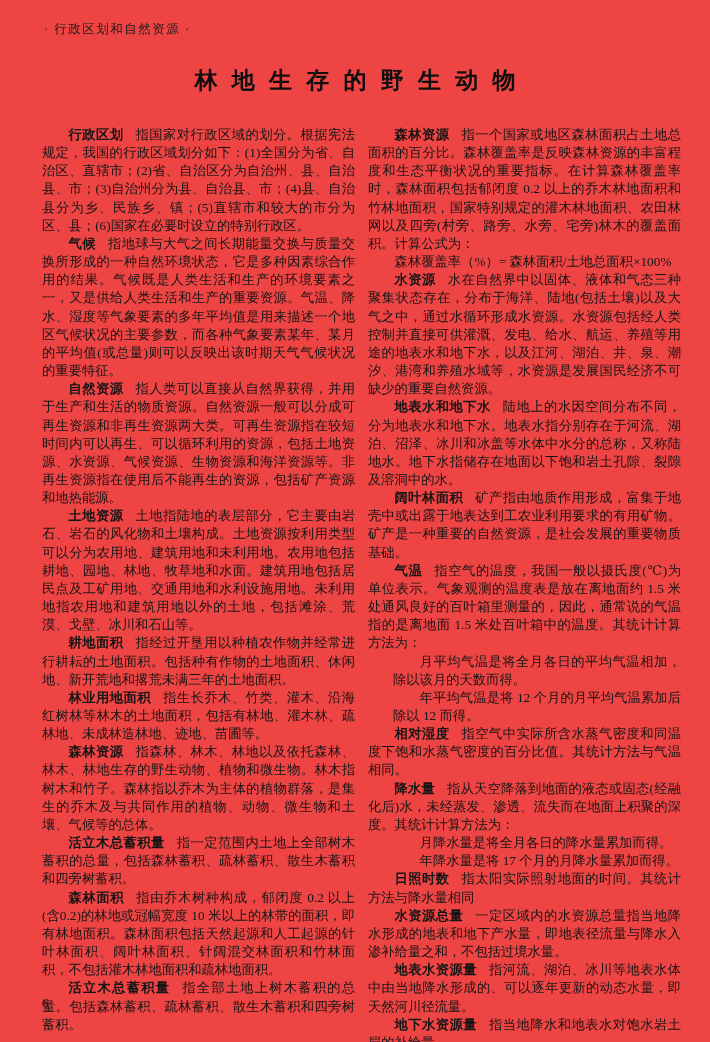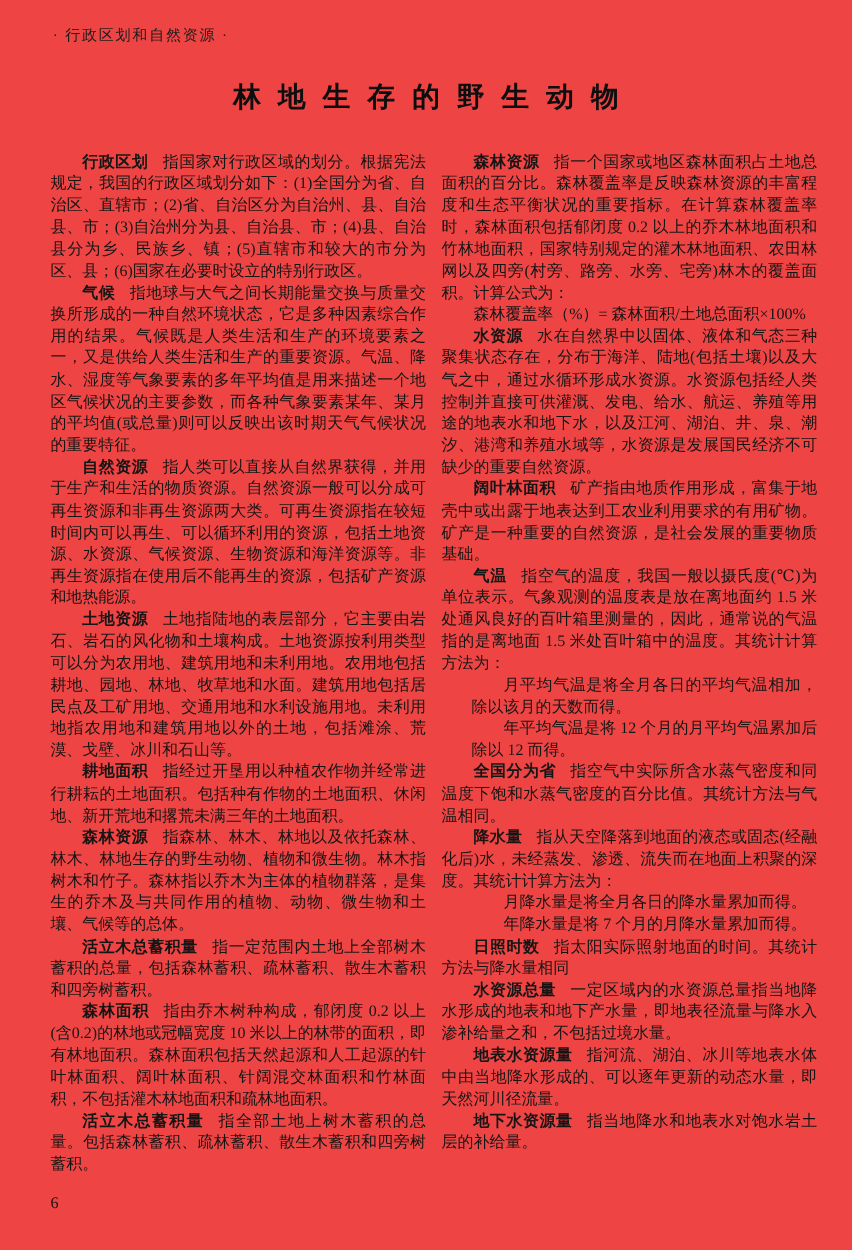--- a/index.html
+++ b/index.html
@@ -75,37 +75,39 @@
 
   <h1 class="doc-title">林地生存的野生动物</h1>
 
   <div class="columns">
     <div class="column">
         <p class="para entry"><span class="term">行政区划</span>指国家对行政区域的划分。根据宪法规定，我国的行政区域划分如下：(1)全国分为省、自治区、直辖市；(2)省、自治区分为自治州、县、自治县、市；(3)自治州分为县、自治县、市；(4)县、自治县分为乡、民族乡、镇；(5)直辖市和较大的市分为区、县；(6)国家在必要时设立的特别行政区。</p>
         <p class="para entry"><span class="term">气候</span>指地球与大气之间长期能量交换与质量交换所形成的一种自然环境状态，它是多种因素综合作用的结果。气候既是人类生活和生产的环境要素之一，又是供给人类生活和生产的重要资源。气温、降水、湿度等气象要素的多年平均值是用来描述一个地区气候状况的主要参数，而各种气象要素某年、某月的平均值(或总量)则可以反映出该时期天气气候状况的重要特征。</p>
         <p class="para entry"><span class="term">自然资源</span>指人类可以直接从自然界获得，并用于生产和生活的物质资源。自然资源一般可以分成可再生资源和非再生资源两大类。可再生资源指在较短时间内可以再生、可以循环利用的资源，包括土地资源、水资源、气候资源、生物资源和海洋资源等。非再生资源指在使用后不能再生的资源，包括矿产资源和地热能源。</p>
         <p class="para entry"><span class="term">土地资源</span>土地指陆地的表层部分，它主要由岩石、岩石的风化物和土壤构成。土地资源按利用类型可以分为农用地、建筑用地和未利用地。农用地包括耕地、园地、林地、牧草地和水面。建筑用地包括居民点及工矿用地、交通用地和水利设施用地。未利用地指农用地和建筑用地以外的土地，包括滩涂、荒漠、戈壁、冰川和石山等。</p>
         <p class="para entry"><span class="term">耕地面积</span>指经过开垦用以种植农作物并经常进行耕耘的土地面积。包括种有作物的土地面积、休闲地、新开荒地和撂荒未满三年的土地面积。</p>
+        <p class="para entry"><span class="term">林业用地面积</span>指生长乔木、竹类、灌木、沿海红树林等林木的土地面积，包括有林地、灌木林、疏林地、未成林造林地、迹地、苗圃等。</p>
         <p class="para entry"><span class="term">森林资源</span>指森林、林木、林地以及依托森林、林木、林地生存的野生动物、植物和微生物。林木指树木和竹子。森林指以乔木为主体的植物群落，是集生的乔木及与共同作用的植物、动物、微生物和土壤、气候等的总体。</p>
         <p class="para entry"><span class="term">活立木总蓄积量</span>指一定范围内土地上全部树木蓄积的总量，包括森林蓄积、疏林蓄积、散生木蓄积和四旁树蓄积。</p>
         <p class="para entry"><span class="term">森林面积</span>指由乔木树种构成，郁闭度 0.2 以上(含0.2)的林地或冠幅宽度 10 米以上的林带的面积，即有林地面积。森林面积包括天然起源和人工起源的针叶林面积、阔叶林面积、针阔混交林面积和竹林面积，不包括灌木林地面积和疏林地面积。</p>
         <p class="para entry"><span class="term">活立木总蓄积量</span>指全部土地上树木蓄积的总量。包括森林蓄积、疏林蓄积、散生木蓄积和四旁树蓄积。</p>
       </div>
     <div class="column">
         <p class="para entry"><span class="term">森林资源</span>指一个国家或地区森林面积占土地总面积的百分比。森林覆盖率是反映森林资源的丰富程度和生态平衡状况的重要指标。在计算森林覆盖率时，森林面积包括郁闭度 0.2 以上的乔木林地面积和竹林地面积，国家特别规定的灌木林地面积、农田林网以及四旁(村旁、路旁、水旁、宅旁)林木的覆盖面积。计算公式为：</p>
         <p class="para formula">森林覆盖率（%）= 森林面积/土地总面积×100%</p>
         <p class="para entry"><span class="term">水资源</span>水在自然界中以固体、液体和气态三种聚集状态存在，分布于海洋、陆地(包括土壤)以及大气之中，通过水循环形成水资源。水资源包括经人类控制并直接可供灌溉、发电、给水、航运、养殖等用途的地表水和地下水，以及江河、湖泊、井、泉、潮汐、港湾和养殖水域等，水资源是发展国民经济不可缺少的重要自然资源。</p>
+        <p class="para entry"><span class="term">地表水和地下水</span>陆地上的水因空间分布不同，分为地表水和地下水。地表水指分别存在于河流、湖泊、沼泽、冰川和冰盖等水体中水分的总称，又称陆地水。地下水指储存在地面以下饱和岩土孔隙、裂隙及溶洞中的水。</p>
         <p class="para entry"><span class="term">阔叶林面积</span>矿产指由地质作用形成，富集于地壳中或出露于地表达到工农业利用要求的有用矿物。矿产是一种重要的自然资源，是社会发展的重要物质基础。</p>
         <p class="para entry"><span class="term">气温</span>指空气的温度，我国一般以摄氏度(℃)为单位表示。气象观测的温度表是放在离地面约 1.5 米处通风良好的百叶箱里测量的，因此，通常说的气温指的是离地面 1.5 米处百叶箱中的温度。其统计计算方法为：</p>
         <p class="para sub">月平均气温是将全月各日的平均气温相加，除以该月的天数而得。</p>
         <p class="para sub">年平均气温是将 12 个月的月平均气温累加后除以 12 而得。</p>
-        <p class="para entry"><span class="term">全国分为省</span>指空气中实际所含水蒸气密度和同温度下饱和水蒸气密度的百分比值。其统计方法与气温相同。</p>
+        <p class="para entry"><span class="term">相对湿度</span>指空气中实际所含水蒸气密度和同温度下饱和水蒸气密度的百分比值。其统计方法与气温相同。</p>
         <p class="para entry"><span class="term">降水量</span>指从天空降落到地面的液态或固态(经融化后)水，未经蒸发、渗透、流失而在地面上积聚的深度。其统计计算方法为：</p>
         <p class="para sub">月降水量是将全月各日的降水量累加而得。</p>
-        <p class="para sub">年降水量是将 7 个月的月降水量累加而得。</p>
+        <p class="para sub">年降水量是将 17 个月的月降水量累加而得。</p>
         <p class="para entry"><span class="term">日照时数</span>指太阳实际照射地面的时间。其统计方法与降水量相同</p>
         <p class="para entry"><span class="term">水资源总量</span>一定区域内的水资源总量指当地降水形成的地表和地下产水量，即地表径流量与降水入渗补给量之和，不包括过境水量。</p>
         <p class="para entry"><span class="term">地表水资源量</span>指河流、湖泊、冰川等地表水体中由当地降水形成的、可以逐年更新的动态水量，即天然河川径流量。</p>
         <p class="para entry"><span class="term">地下水资源量</span>指当地降水和地表水对饱水岩土层的补给量。</p>
       </div>
   </div>
 
   <div class="page-number">6</div>
 
 </div>

